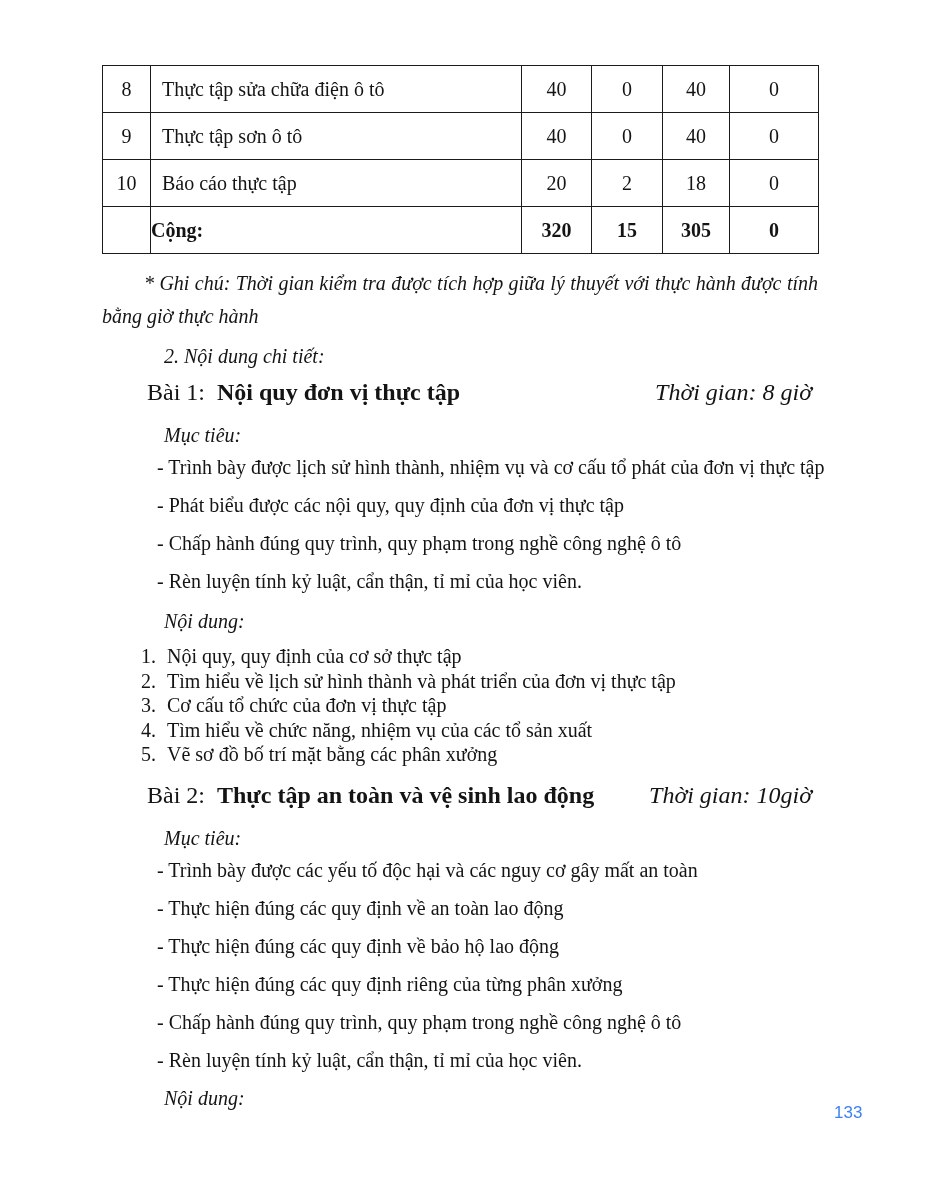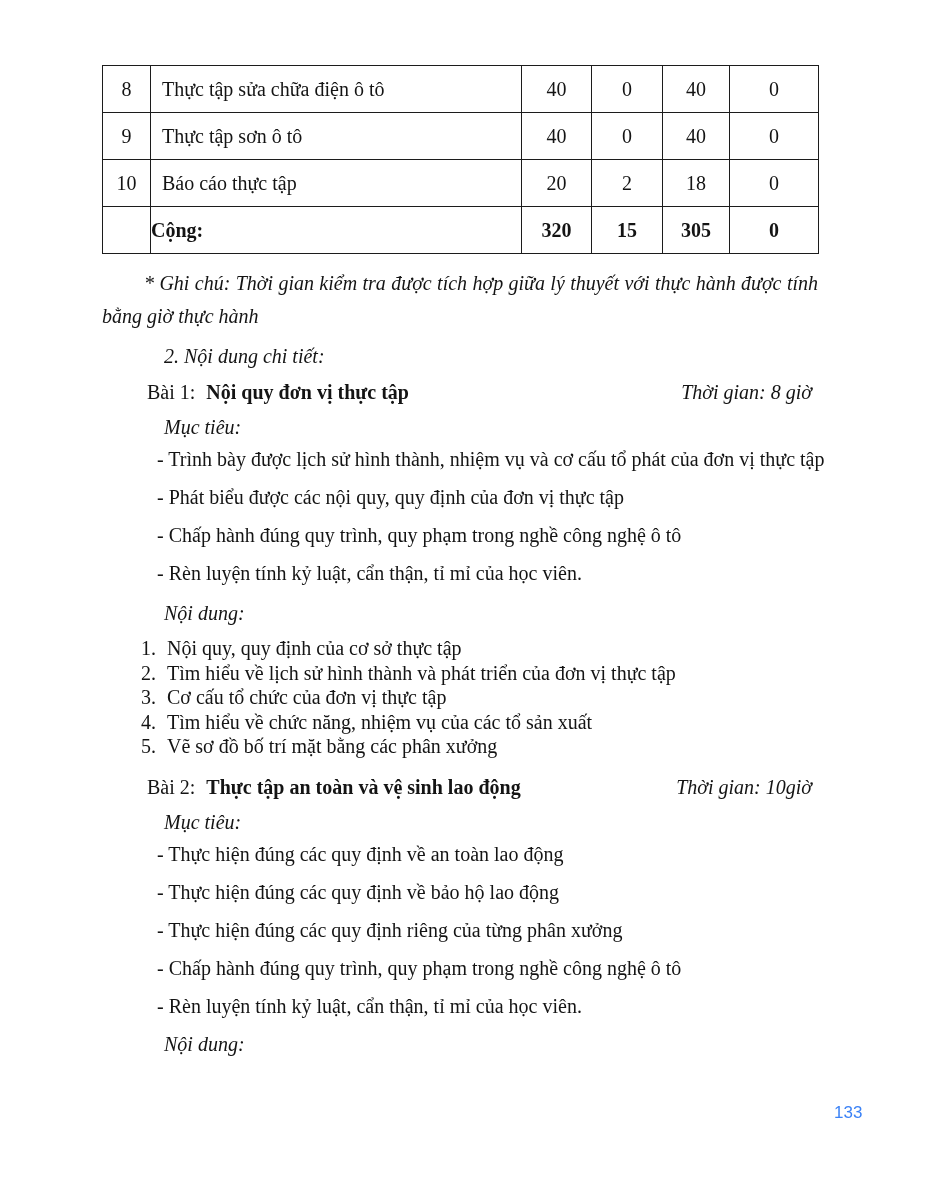--- a/index.html
+++ b/index.html
@@ -54,31 +54,31 @@
     font-style:italic;
     font-size:20px;
     line-height:26px;
     padding-left:62px;
   }
   .lesson-head {
     margin-top:9px;
     display:flex;
     justify-content:space-between;
     align-items:center;
-    font-size:20px;
+    font-size:24px;
     line-height:28px;
     padding-left:45px;
     padding-right:6px;
   }
   .lesson-head.second { margin-top:14px; }
   .lesson-label { margin-right:6px; }
   .lesson-title { font-weight:bold; }
   .duration { font-style:italic; }
   .label-italic {
-    margin-top:8px;
+    margin-top:16px;
     font-style:italic;
     font-size:20px;
     line-height:26px;
     padding-left:62px;
   }
   .label-italic.tight { margin-top:8px; }
   .label-italic.last { margin-top:6px; }
   .objectives > div {
     font-size:20px;
     line-height:38px;
@@ -187,20 +187,21 @@
     <span>
       <span class="lesson-label">Bài 2:</span>
       <span class="lesson-title">Thực tập an toàn và vệ sinh lao động</span>
     </span>
     <span class="duration">Thời gian: 10giờ</span>
   </div>
 
   <p class="label-italic">Mục tiêu:</p>
 
   <div class="objectives">
+      <div>- Trình bày được các yếu tố độc hại và các nguy cơ gây mất an toàn</div>
       <div>- Thực hiện đúng các quy định về an toàn lao động</div>
       <div>- Thực hiện đúng các quy định về bảo hộ lao động</div>
       <div>- Thực hiện đúng các quy định riêng của từng phân xưởng</div>
       <div>- Chấp hành đúng quy trình, quy phạm trong nghề công nghệ ô tô</div>
       <div>- Rèn luyện tính kỷ luật, cẩn thận, tỉ mỉ của học viên.</div>
     </div>
 
   <p class="label-italic last">Nội dung:</p>
 
 </div>

